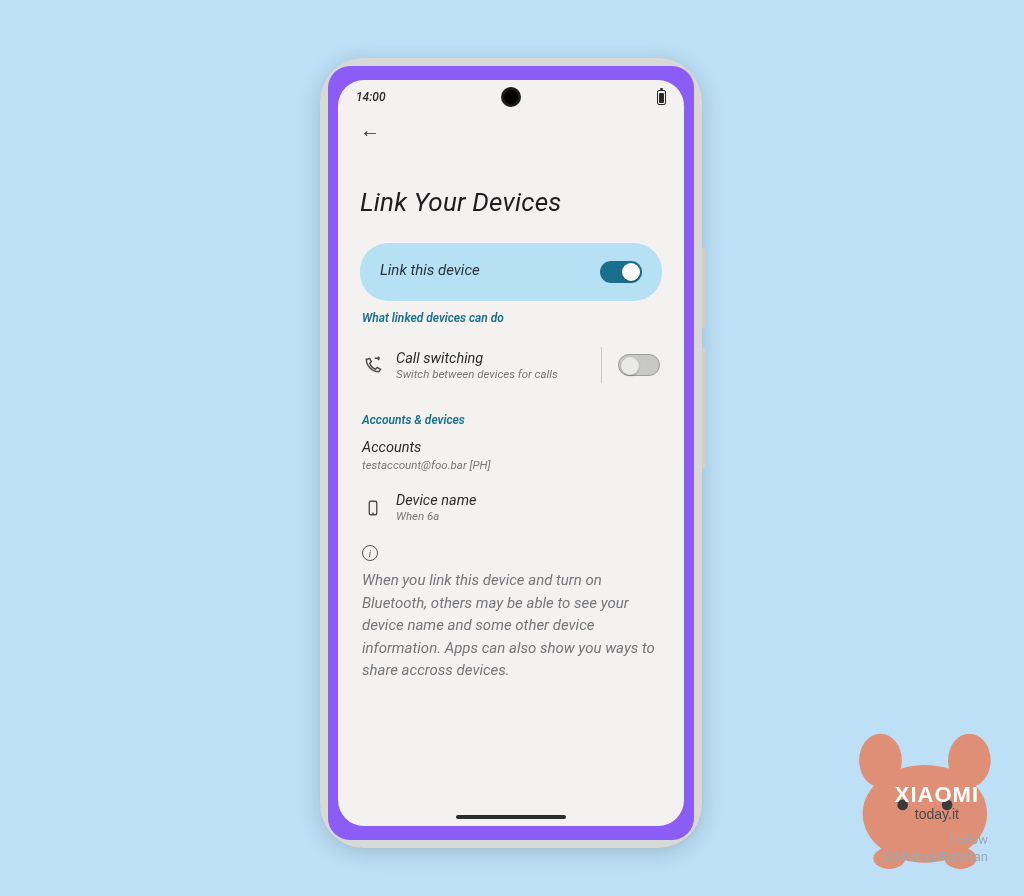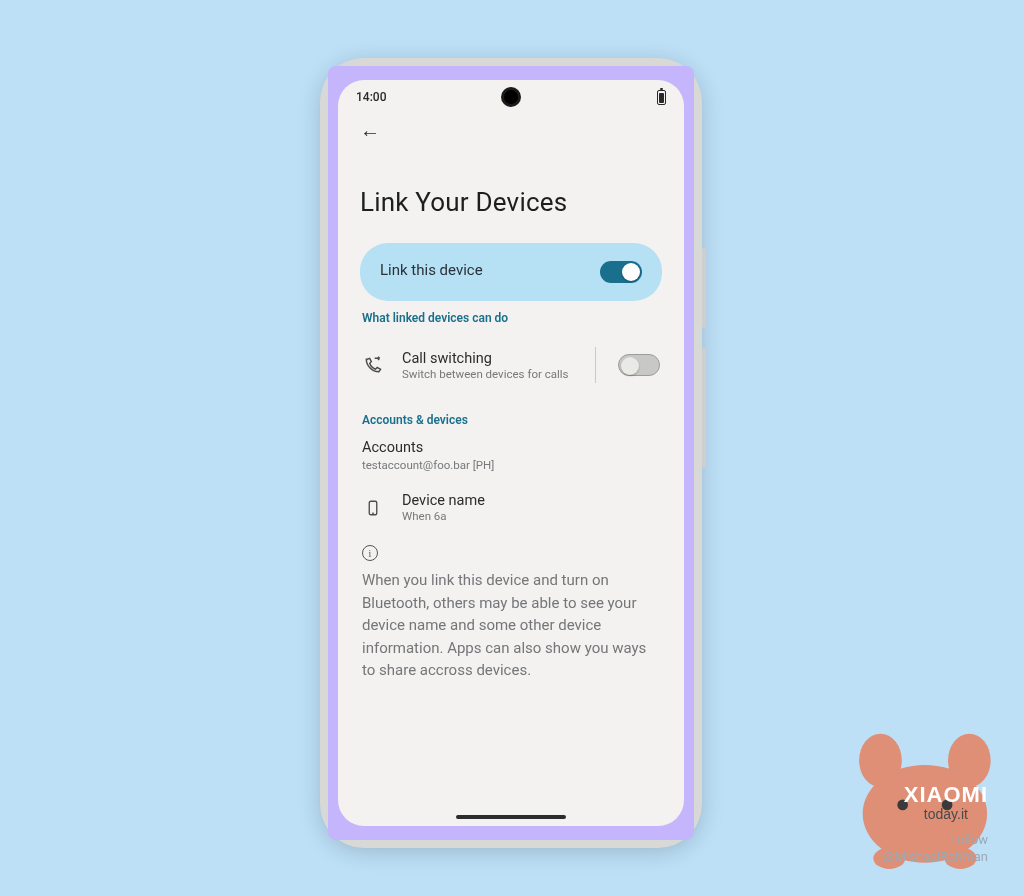--- a/index.html
+++ b/index.html
@@ -22,24 +22,25 @@
     border-radius: 44px;
     padding: 8px;
     box-shadow: 0 4px 22px rgba(0,0,0,0.18);
   }
   .side-btn { position:absolute; right:-4px; width:4px; background:#cfcfcd; border-radius:2px; }
   .side-btn.b1 { top:190px; height:80px; }
   .side-btn.b2 { top:290px; height:120px; }
 
   .bezel {
     width: 100%; height: 100%;
-    background: #c4b5fd;
-    border-radius: 8px;
+    background: #8b5cf6;
+    border-radius: 22px;
     padding: 14px 10px;
     position: relative;
+    font-style: italic;
   }
   .camera {
     position: absolute; top: 24px; left: 50%; transform: translateX(-50%);
     width: 14px; height: 14px; background: #000; border-radius: 50%;
     box-shadow: 0 0 0 3px #1a1b1d;
     z-index: 3;
   }
   .screen {
     width: 100%; height: 100%;
     background: #f3f2f0;
@@ -101,21 +102,21 @@
     font-size: 12px; color: #6c6e71; line-height: 1.5;
     margin: 14px 2px 22px;
   }
 
   .section-head {
     font-size: 12px; font-weight: 600; color: #1a6f8c;
     margin: 10px 0 12px 2px;
   }
 
   .row {
-    display: flex; align-items: center; gap: 18px;
+    display: flex; align-items: center; gap: 12px;
     padding: 10px 2px;
   }
   .row .rtext { flex: 1; }
   .row .r-title { font-size: 14.5px; color: #2a2c2e; }
   .row .r-sub { font-size: 11.5px; color: #76787b; margin-top: 0; }
 
   .icon-slot { width: 22px; display:flex; justify-content:center; color:#4b4d4f; }
   .divider-v { width:1px; height:36px; background:#c9cac7; margin-right:4px; }
 
   .accounts-block { margin: 12px 0 10px 2px; }
@@ -138,21 +139,21 @@
     position: absolute; bottom: 7px; left: 50%; transform: translateX(-50%);
     width: 110px; height: 4px; background: #2b2c2e; border-radius: 3px;
   }
 
   
   .mascot {
     position:absolute; right:18px; bottom:20px; width:180px; height:160px;
   }
   .mascot svg { width:100%; height:100%; }
   .wm-text {
-    position:absolute; right:36px; bottom:74px; text-align:center;
+    position:absolute; right:45px; bottom:74px; text-align:center;
     font-family: Arial, sans-serif;
   }
   .wm-text .x { color:#fff; font-weight:800; font-size:22px; letter-spacing:1px; }
   .wm-text .t { color:#4a4a4a; font-size:14px; margin-top:-2px; }
   .credits {
     position:absolute; right:36px; bottom:30px; text-align:right;
     color:#9aaab4; font-size:13px; line-height:1.3;
   }
 </style>
 </head>

